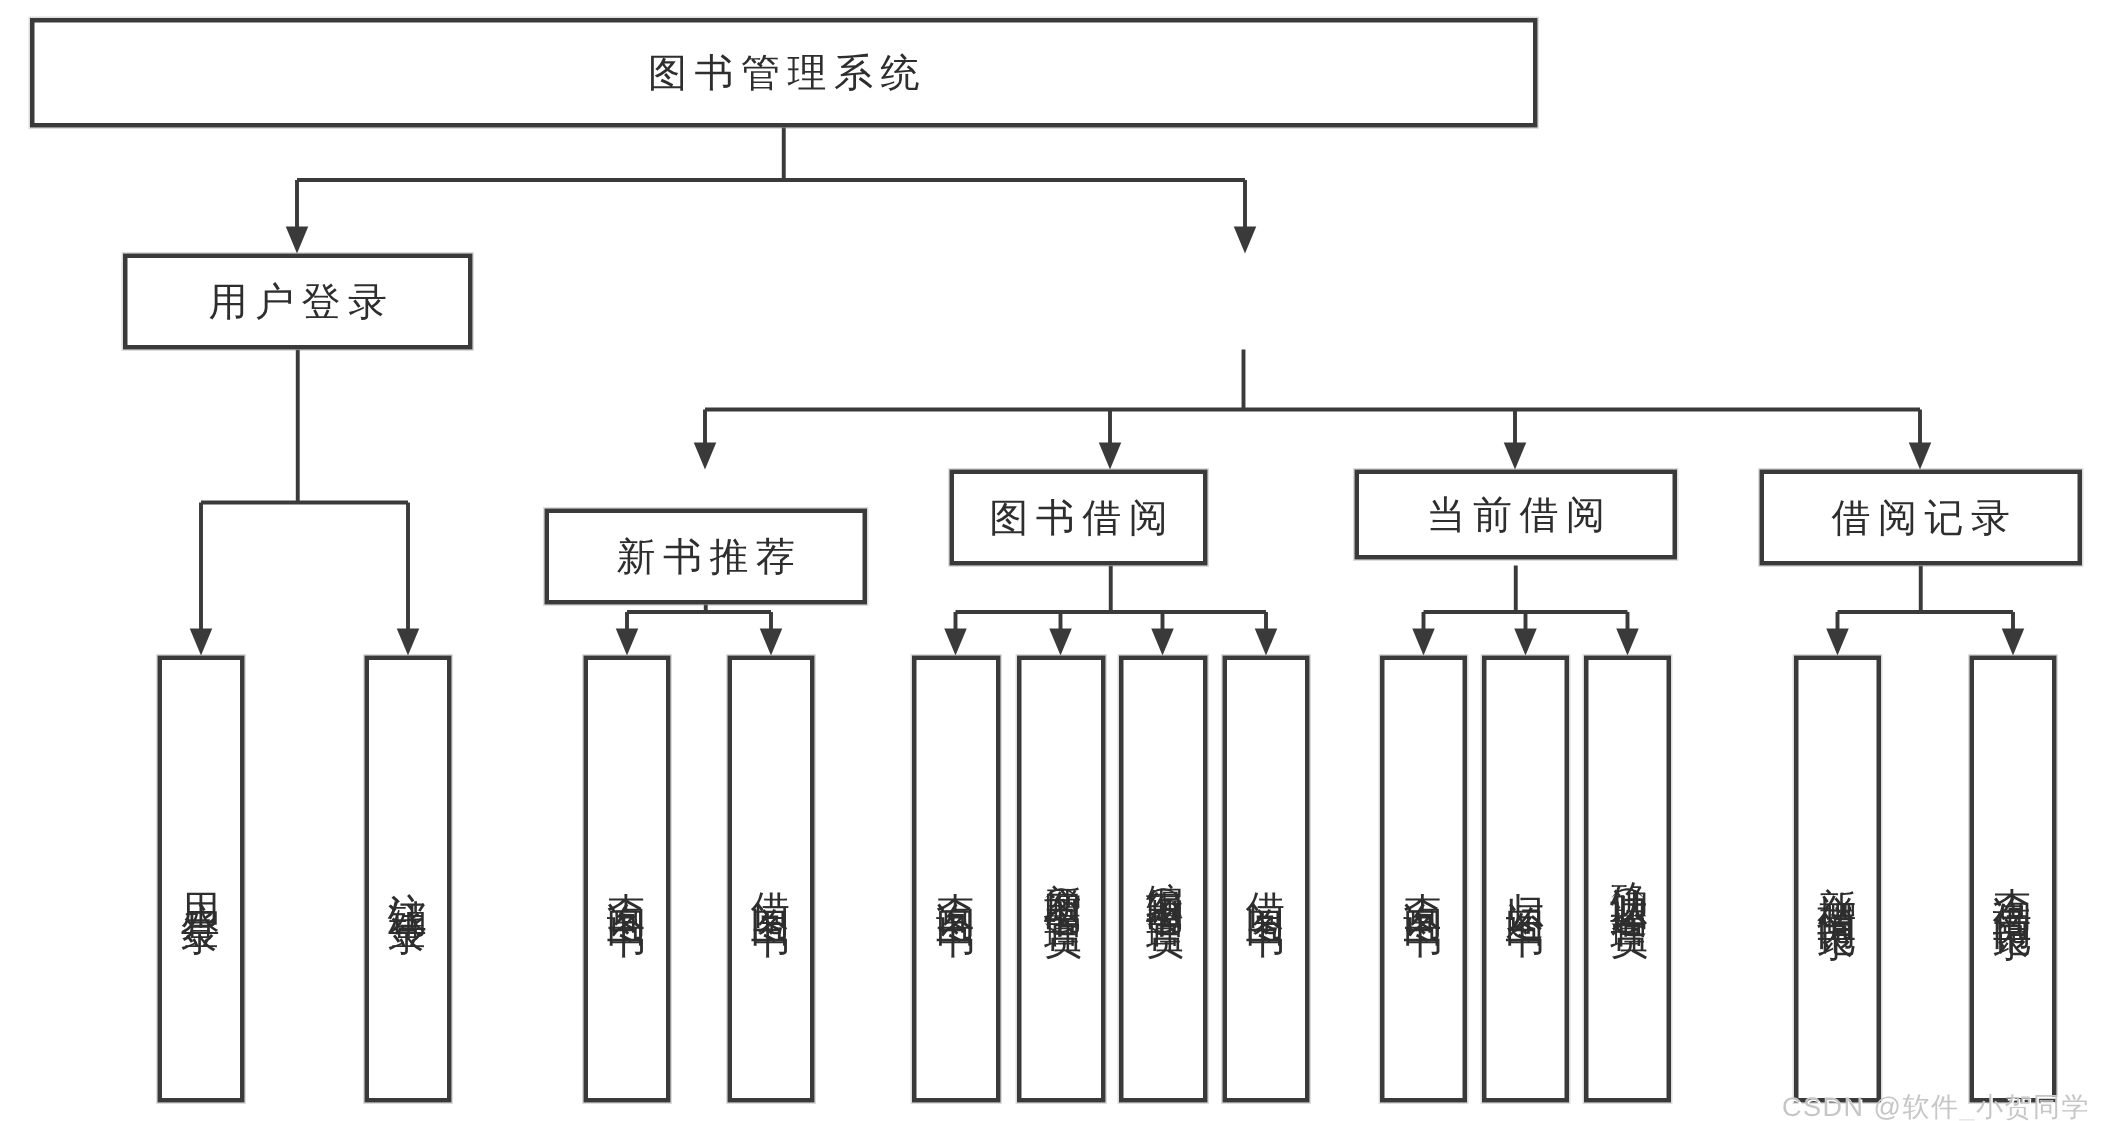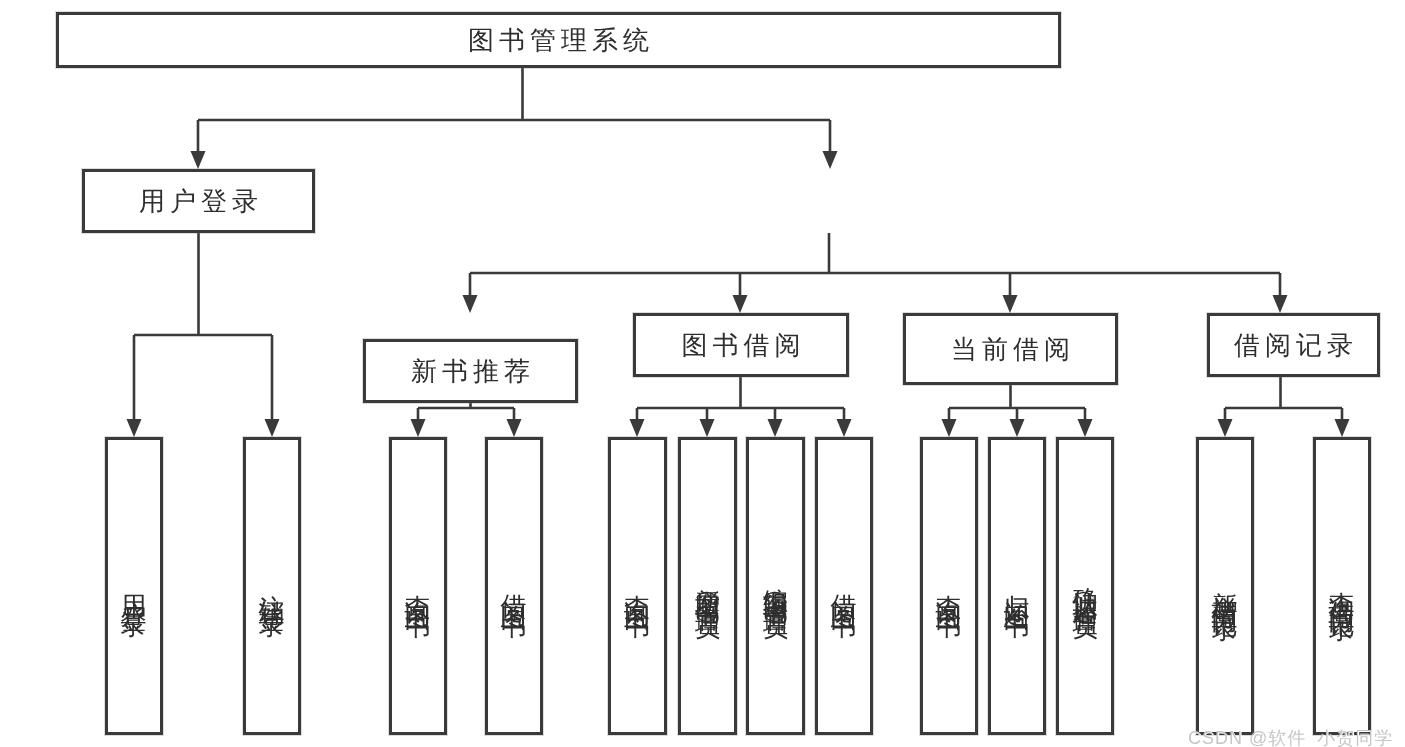--- a/index.html
+++ b/index.html
@@ -62,38 +62,38 @@
       <polygon points="767.5,419 782.5,419 775,437"></polygon>
       <polygon points="836.5,419 851.5,419 844,437"></polygon>
       <polygon points="941.5,419 956.5,419 949,437"></polygon>
       <polygon points="1009.5,419 1024.5,419 1017,437"></polygon>
       <polygon points="1077.5,419 1092.5,419 1085,437"></polygon>
       <polygon points="1217.5,419 1232.5,419 1225,437"></polygon>
       <polygon points="1334.5,419 1349.5,419 1342,437"></polygon>
     </g>
   </svg>
 
-  <div class="node h" style="left:20px;top:12px;width:1005px;height:56px;margin-left:36px;">
+  <div class="node h" style="left:20px;top:12px;width:1005px;height:73px;">
     <span>图书管理系统</span>
   </div>
 
   <div class="node h" style="left:82px;top:169px;width:233px;height:64px;">
     <span>用户登录</span>
   </div>
 
   <div class="node h" style="left:363px;top:307px;width:215px;height:64px;margin-top:32px;">
     <span>新书推荐</span>
   </div>
-  <div class="node h" style="left:633px;top:313px;width:216px;height:64px;">
+  <div class="node h" style="left:633px;top:313px;width:172px;height:64px;">
     <span>图书借阅</span>
   </div>
-  <div class="node h" style="left:903px;top:313px;width:215px;height:72px;">
+  <div class="node h" style="left:903px;top:313px;width:215px;height:60px;">
     <span>当前借阅</span>
   </div>
-  <div class="node h" style="left:1207px;top:313px;width:173px;height:64px;">
+  <div class="node h" style="left:1173px;top:313px;width:215px;height:64px;">
     <span>借阅记录</span>
   </div>
 
   <div class="node v" style="left:105px;top:437px;width:58px;height:298px;">
     <span>用户登录</span>
   </div>
   <div class="node v" style="left:243px;top:437px;width:58px;height:298px;">
     <span>注销登录</span>
   </div>
 

